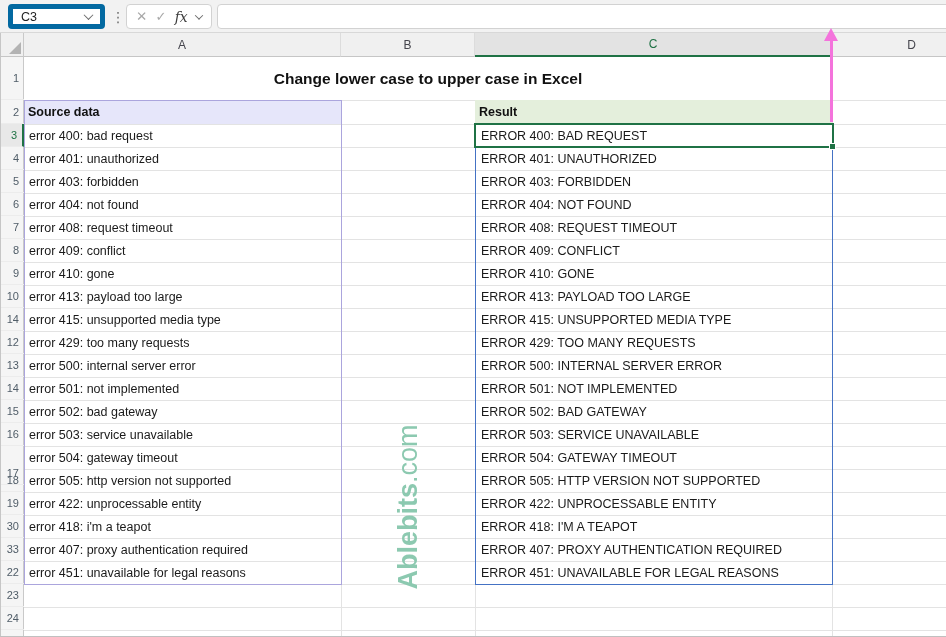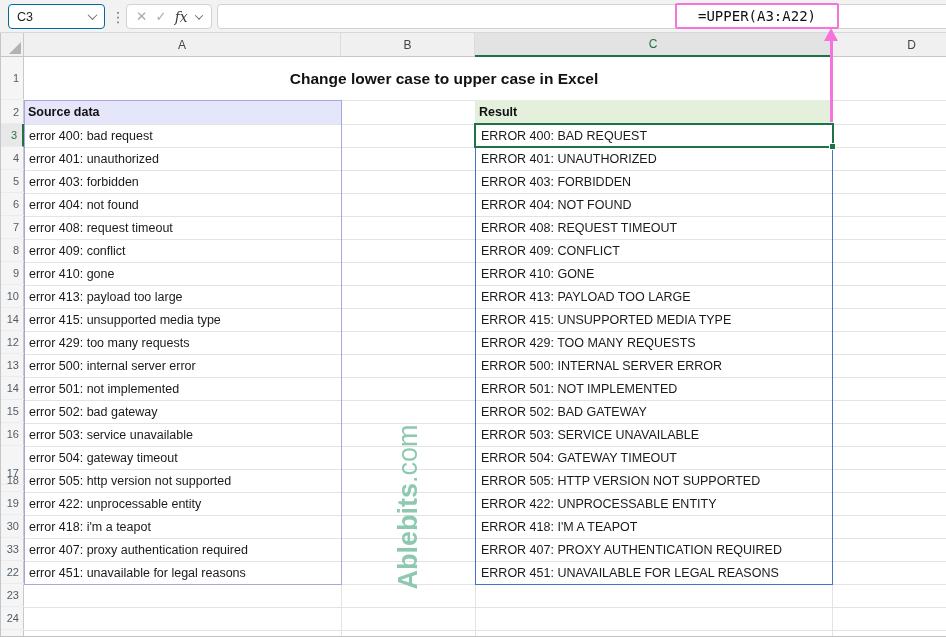--- a/index.html
+++ b/index.html
@@ -3,21 +3,21 @@
 <meta charset="utf-8">
 <style>
   html,body{margin:0;padding:0;background:#fff;}
   .app{
     position:relative; width:946px; height:637px; overflow:hidden;
     font-family:"Liberation Sans", sans-serif; background:#fff;
     border-bottom:1px solid #c0c0c0; box-sizing:border-box;
   }
   
   .topbar{position:absolute;left:0;top:0;width:946px;height:33px;background:#f2f2f2;border-bottom:1px solid #d8d8d8;box-sizing:border-box;}
-  .namebox{position:absolute;left:8px;top:4px;width:97px;height:25px;background:#fff;border:1px solid #0369a1;border-radius:4px;box-sizing:border-box;display:flex;align-items:center;justify-content:space-between;padding:0 8px;font-size:12.5px;color:#222;}
+  .namebox{position:absolute;left:8px;top:4px;width:97px;height:25px;background:#fff;border:5px solid #0369a1;border-radius:4px;box-sizing:border-box;display:flex;align-items:center;justify-content:space-between;padding:0 8px;font-size:12.5px;color:#222;}
   .chev{width:6px;height:6px;border-right:1.6px solid #6d6d6d;border-bottom:1.6px solid #6d6d6d;transform:rotate(45deg) translate(-1px,-1px);}
   .chev.sm{width:5px;height:5px;}
   .dots{position:absolute;left:111px;top:4px;height:25px;display:flex;align-items:center;color:#6d6d6d;font-size:14px;}
   .fxgroup{position:absolute;left:126px;top:4px;width:86px;height:25px;background:#fff;border:1px solid #d2d2d2;border-radius:4px;box-sizing:border-box;display:flex;align-items:center;justify-content:space-between;padding:0 9px;}
   .icon-x{color:#a8a8a8;font-size:13.5px;line-height:1;}
   .icon-check{color:#a8a8a8;font-size:13px;line-height:1;}
   .fx{font-family:"DejaVu Serif", serif;font-style:italic;font-size:14px;color:#3c3c3c;line-height:1;}
   .formulabar{position:absolute;left:217px;top:4px;right:-6px;height:25px;background:#fff;border:1px solid #d2d2d2;border-radius:4px;box-sizing:border-box;}
   .pinkbox{position:absolute;left:675px;top:3px;width:164px;height:26px;border:2px solid var(--pink,#f473dc);border-radius:2px;background:#fff;box-sizing:border-box;display:flex;align-items:center;justify-content:center;font-family:"DejaVu Sans Mono", monospace;font-size:14px;color:#111;z-index:40;}
   
@@ -25,21 +25,21 @@
   .corner-tri{position:absolute;right:2px;bottom:2px;width:0;height:0;border-left:12px solid transparent;border-bottom:12px solid #b3b3b3;}
   .colhdr{position:absolute;top:33px;height:24px;background:#f0f0f0;border-bottom:1px solid #c6c6c6;border-right:1px solid #dcdcdc;box-sizing:border-box;display:flex;align-items:center;justify-content:center;font-size:12px;color:#45454d;z-index:5;}
   .colhdr.sel{background:#e3e3e3;color:var(--green,#1f7245);border-bottom:2px solid var(--green,#1f7245);}
   .rowhdr-strip{position:absolute;left:0;top:57px;width:24px;height:580px;background:#f5f5f5;border-right:1px solid #c9c9c9;box-sizing:border-box;z-index:5;}
   .rowhdr{position:absolute;left:0;width:24px;box-sizing:border-box;display:flex;align-items:center;justify-content:flex-end;padding-right:5px;font-size:11px;color:#505d68;border-bottom:1px solid #ececec;z-index:6;}
   .rowhdr.sel{color:var(--green,#1f7245);background:#e8e8e8;border-right:2px solid var(--green,#1f7245);}
   .leftedge{position:absolute;left:0;top:33px;width:1px;height:604px;background:#c6c6c6;z-index:7;}
   
   .gl-h{position:absolute;left:24px;width:922px;height:1px;background:#e3e3e3;z-index:1;}
   .gl-v{position:absolute;top:100px;height:537px;width:1px;background:#e3e3e3;z-index:1;}
-  .titlecell{position:absolute;left:40px;top:57px;width:808px;height:43px;display:flex;align-items:center;justify-content:center;font-weight:700;font-size:15.5px;color:#111;z-index:3;}
+  .titlecell{position:absolute;left:24px;top:57px;width:808px;height:43px;display:flex;align-items:center;justify-content:center;font-weight:700;font-size:15.5px;color:#111;z-index:3;}
   .hdrcell{position:absolute;height:24px;box-sizing:border-box;display:flex;align-items:center;padding-left:4px;font-weight:700;font-size:12.5px;color:#111;z-index:3;white-space:nowrap;overflow:hidden;}
   .cell{position:absolute;height:23px;box-sizing:border-box;display:flex;align-items:center;padding-left:4px;font-size:12.5px;color:#1a1a1a;z-index:3;white-space:nowrap;overflow:hidden;}
   .src-border{position:absolute;left:24px;top:100px;width:318px;height:485px;border:1px solid var(--srcborder,#aba5dd);box-sizing:border-box;pointer-events:none;z-index:4;}
   .spill-border{position:absolute;left:475px;top:124px;width:358px;height:461px;border:1px solid var(--blue,#4472c4);box-sizing:border-box;pointer-events:none;z-index:4;}
   .active-border{position:absolute;left:474px;top:123px;width:360px;height:25px;border:2px solid var(--green,#1f7245);box-sizing:border-box;pointer-events:none;z-index:5;}
   .fill-handle{position:absolute;left:829px;top:143px;width:7px;height:7px;background:var(--green,#1f7245);border:1px solid #fff;box-sizing:border-box;z-index:6;}
   .watermark{position:absolute;left:325px;top:426px;width:166px;height:162px;display:flex;align-items:center;justify-content:center;transform:rotate(-90deg);font-size:27px;color:var(--teal,#8cc9b0);z-index:8;pointer-events:none;white-space:nowrap;}
   .wm-b{font-weight:700;}
   .wm-r{font-weight:400;}
   .arrow-line{position:absolute;left:830px;top:40px;width:3px;height:82px;background:var(--pink,#f473dc);z-index:39;}
@@ -56,23 +56,20 @@
       <span class="chev"></span>
     </div>
     <div class="dots">⋮</div>
     <div class="fxgroup">
       <span class="icon-x">✕</span>
       <span class="icon-check">✓</span>
       <span class="fx">fx</span>
       <span class="chev sm"></span>
     </div>
     <div class="formulabar"></div>
-  </div>
-  <div class="pinkbox">
-    <span>=UPPER(A3:A22)</span>
   </div>
 
   <div class="corner">
       <div class="corner-tri"></div>
     </div>
   <div class="rowhdr-strip"></div>
   <div class="leftedge"></div>
   <div id="headers">
       <div class="colhdr" style="left: 24px; width: 317px;">A</div>
       <div class="colhdr" style="left: 341px; width: 134px;">B</div>

